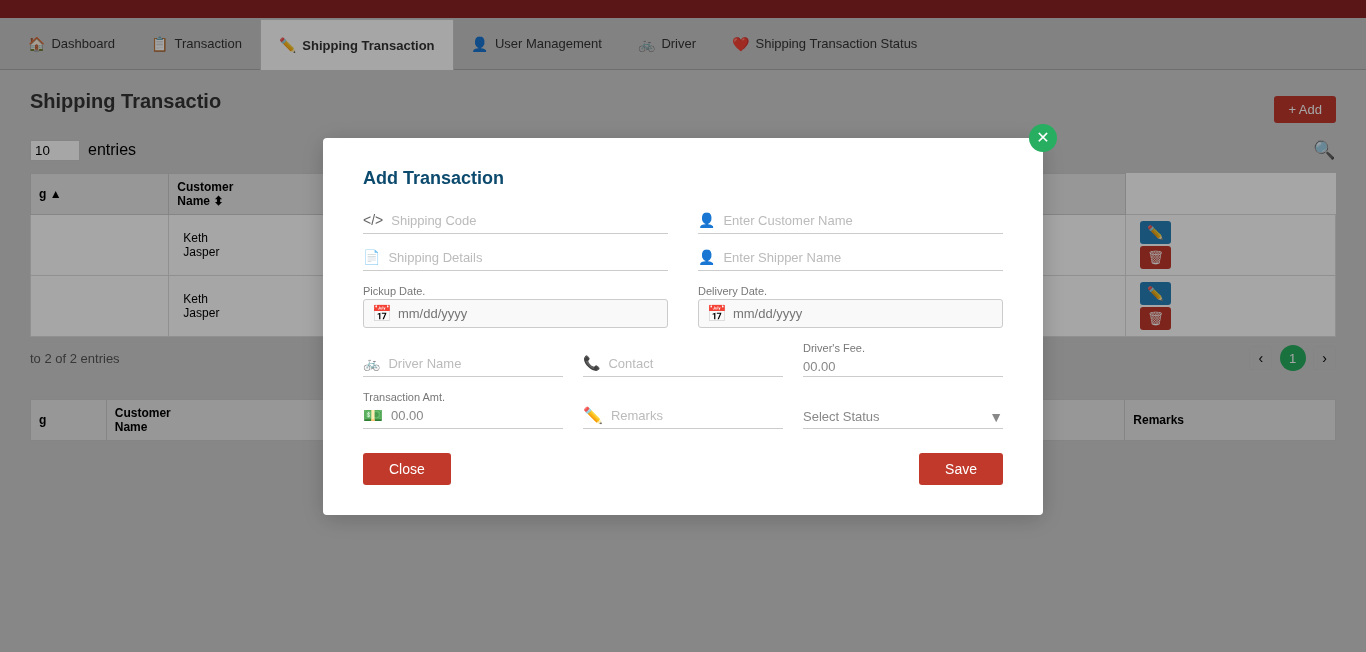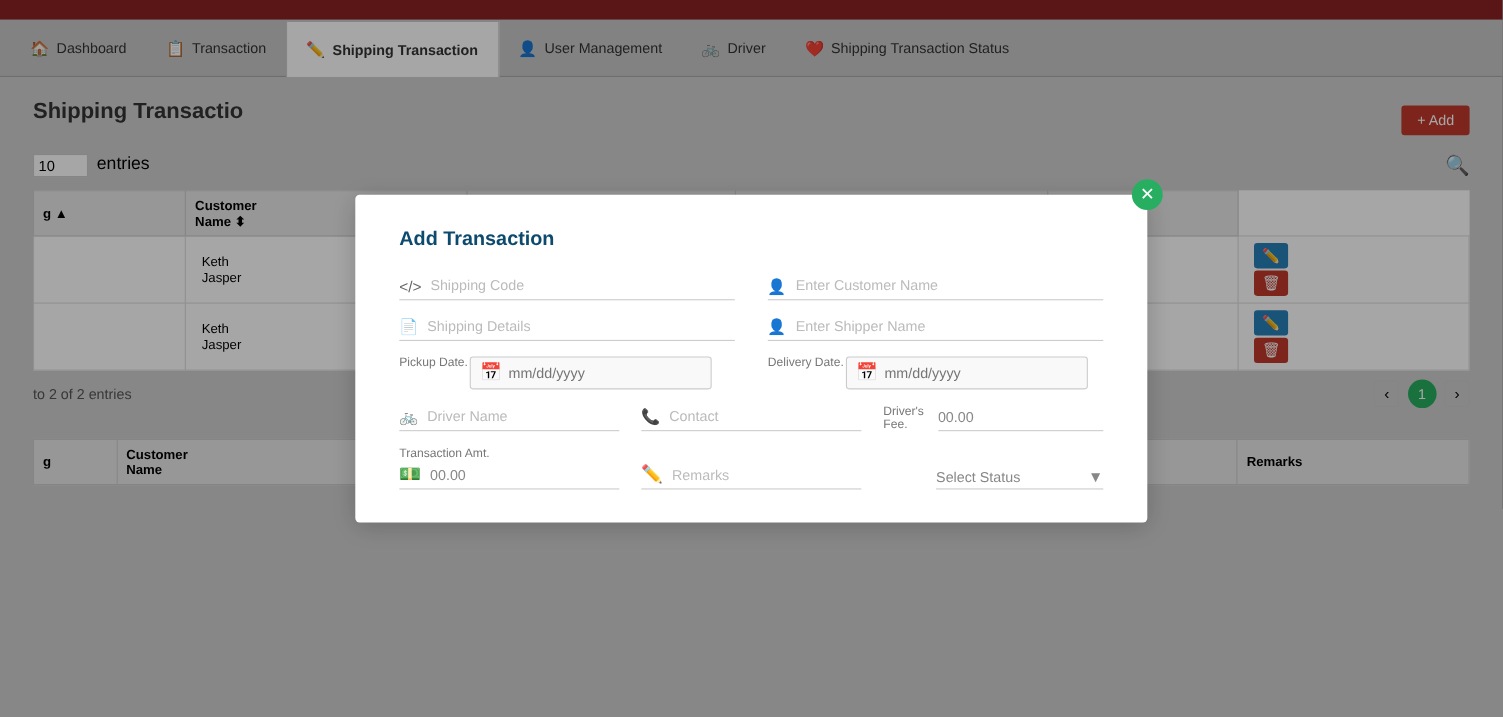--- a/index.html
+++ b/index.html
@@ -236,21 +236,21 @@
       padding: 2px 0;
     }
     .field-row input::placeholder { color: #bbb; }
     .field-icon {
       color: #666;
       font-size: 14px;
       flex-shrink: 0;
     }
     .date-field-wrap {
       display: flex;
-      flex-direction: row;
+      flex-direction: column;
       gap: 2px;
     }
     .date-field-wrap label {
       font-size: 11px;
       color: #777;
     }
     .date-input-row {
       display: flex;
       align-items: center;
       gap: 6px;
@@ -262,20 +262,21 @@
     .date-input-row input {
       border: none;
       outline: none;
       background: transparent;
       font-size: 13px;
       color: #8b5cf6;
       width: 100%;
     }
     .drivers-fee-wrap {
       display: flex;
+      flex-direction: column;
       gap: 3px;
     }
     .drivers-fee-wrap label {
       font-size: 11px;
       color: #777;
     }
     .drivers-fee-input {
       border: none;
       border-bottom: 1px solid #ccc;
       outline: none;
@@ -340,21 +341,20 @@
       flex-direction: column;
       gap: 3px;
     }
     .status-row {
       display: flex;
       align-items: center;
       justify-content: space-between;
       border-bottom: 1px solid #ccc;
       padding-bottom: 3px;
       cursor: pointer;
-      margin-left: 48px;
     }
     .status-text {
       font-size: 13px;
       color: #888;
     }
     .status-arrow {
       font-size: 14px;
       color: #888;
     }
 
@@ -584,14 +584,18 @@
         <div class="status-wrap">
           <div class="status-row">
             <span class="status-text">Select Status</span>
             <span class="status-arrow">▼</span>
           </div>
         </div>
       </div>
 
     </div>
 
+    <div class="modal-footer">
+      <button class="close-btn">Close</button>
+      <button class="save-btn">Save</button>
+    </div>
   </div>
 </div>
 
 </body></html>

